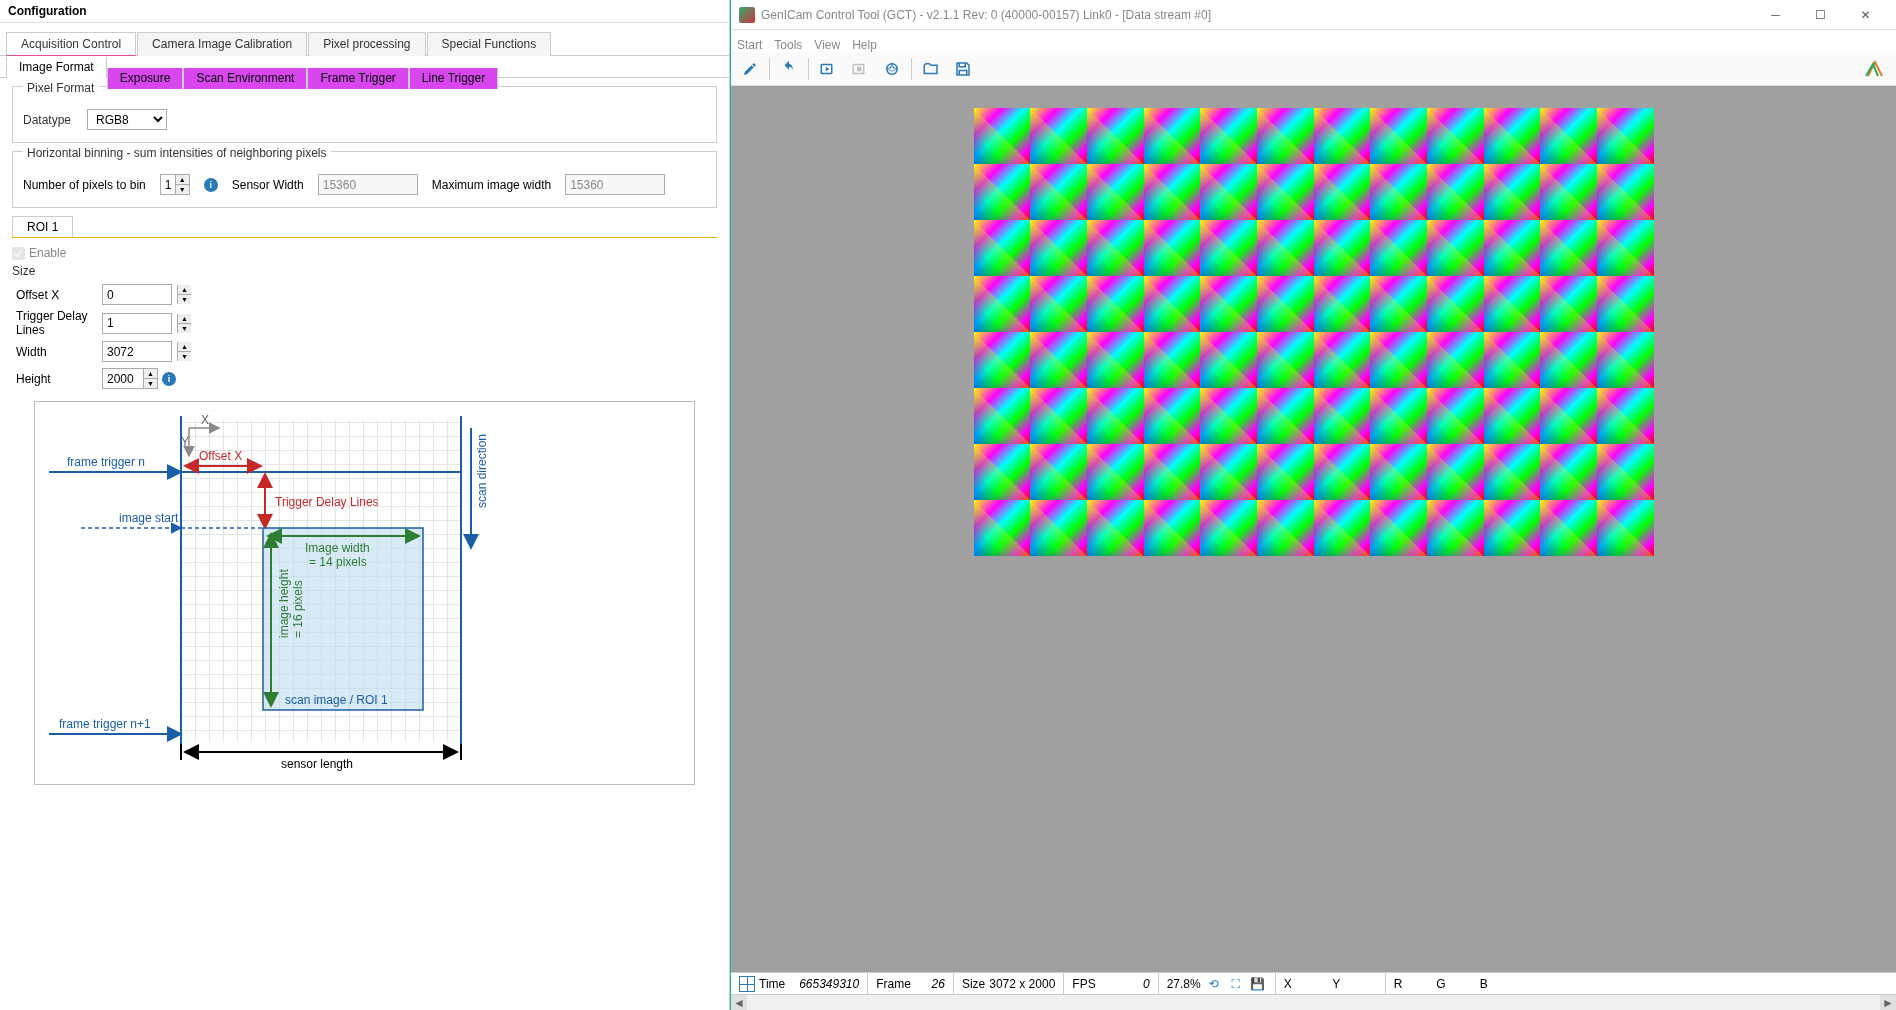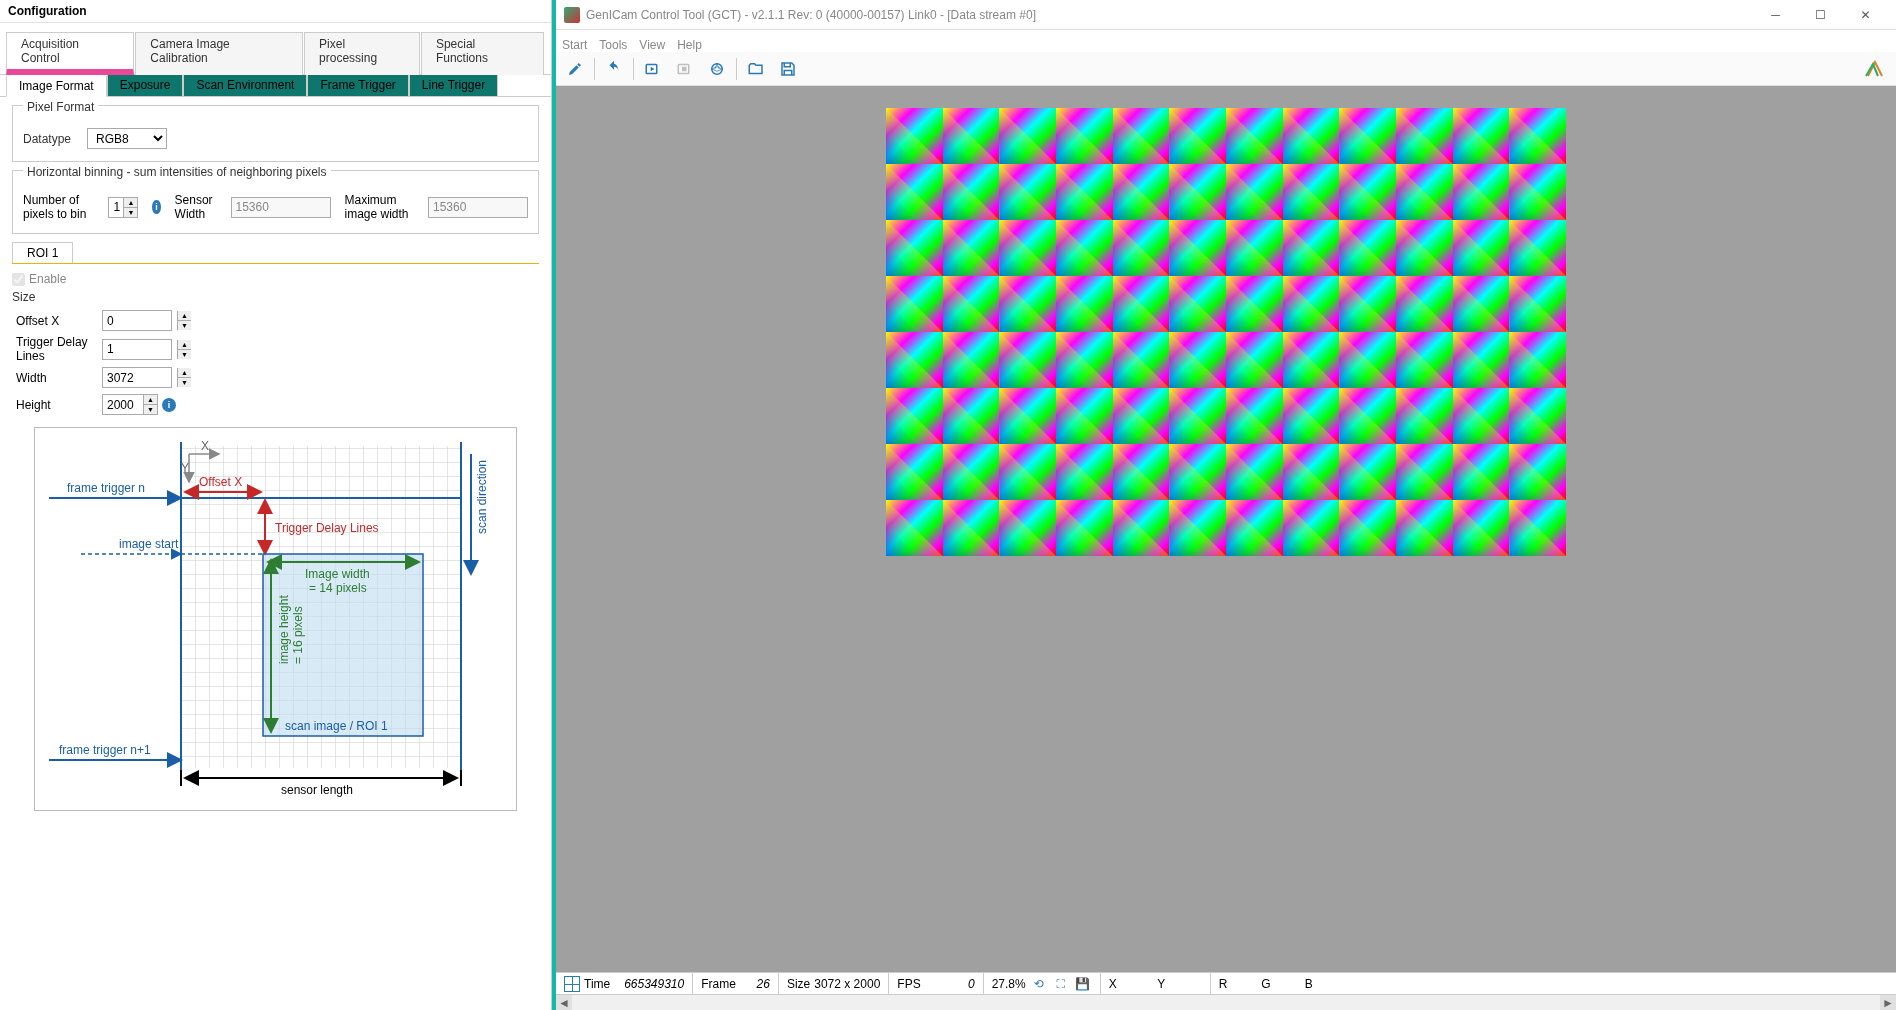--- a/index.html
+++ b/index.html
@@ -1,26 +1,26 @@
 <!DOCTYPE html>
 <html><head>
 <meta charset="utf-8">
 <style>
 * { margin: 0; padding: 0; box-sizing: border-box; font-family: "Segoe UI", Tahoma, sans-serif; font-size: 12px; }
 body { display: flex; width: 1896px; height: 1010px; background: #f0f0f0; overflow: hidden; }
 
 
-.left-panel { width: 552px; background: #fff; border-right: 1px solid #ccc; display: flex; flex-direction: column; }
+.left-panel { width: 730px; background: #fff; border-right: 1px solid #ccc; display: flex; flex-direction: column; }
 .config-title { padding: 4px 8px; font-weight: bold; background: #fff; border-bottom: 1px solid #e0e0e0; }
 
 .tabs-row { display: flex; border-bottom: 1px solid #ccc; padding: 2px 6px 0; margin-top: 6px; }
 .tab { padding: 4px 14px; border: 1px solid #ccc; border-bottom: none; background: #f5f5f5; margin-right: 1px; cursor: pointer; color: #333; position: relative; top: 1px; }
-.tab.active { background: #fff; border-bottom: 6px solid #ec4899; }
+.tab.active { background: #fff; border-bottom: 1px solid #ec4899; }
 .subtabs-row { display: flex; border-bottom: 1px solid #ccc; padding: 0 6px; }
-.subtab { padding: 3px 12px; border: 1px solid #ccc; border-top: none; border-bottom: none; background: #0f766e; cursor: pointer; position: relative; top: 0; }
+.subtab { padding: 3px 12px; border: 1px solid #ccc; border-top: none; border-bottom: none; background: #d946ef; cursor: pointer; position: relative; top: 12px; }
 .subtab.active { background: #fff; border-bottom: 1px solid #fff; position: relative; top: 1px; }
 
 .content { padding: 8px 12px; }
 .fieldset { border: 1px solid #ccc; padding: 6px 10px 10px; margin-bottom: 8px; }
 .fieldset-title { position: relative; top: -12px; background: #fff; display: inline-block; padding: 0 4px; color: #333; }
 .fieldset-body { margin-top: -8px; }
 .row { display: flex; align-items: center; gap: 14px; margin: 2px 0; }
 .lbl { min-width: 50px; color: #333; }
 select, input[type=text], input.number-input { height: 21px; border: 1px solid #aaa; background: #fff; padding: 1px 4px; }
 select { width: 80px; }
@@ -40,21 +40,21 @@
 .checkbox-row label { color: #888; }
 
 .size-label { color: #333; margin: 4px 0 6px; }
 .size-grid { display: grid; grid-template-columns: 80px 90px; gap: 4px 6px; align-items: center; margin-left: 4px; }
 .size-grid .spinner-wrap input { width: 70px; }
 
 .diagram-box { border: 1px solid #bbb; margin: 10px 22px 0; padding: 6px; }
 .diagram-svg { display: block; }
 
 
-.right-panel { flex: 1; background: #fff; display: flex; flex-direction: column; border-left: 4px solid #14b8a6; }
+.right-panel { flex: 1; background: #fff; display: flex; flex-direction: column; border-left: 1px solid #14b8a6; }
 .titlebar { height: 30px; background: #fff; display: flex; align-items: center; padding: 0 8px; border-bottom: 1px solid #e0e0e0; }
 .titlebar-icon { width: 16px; height: 16px; margin-right: 6px; background: linear-gradient(135deg,#3a7,#c33); border-radius: 2px; }
 .title-text { color: #888; font-size: 12px; }
 .titlebar-spacer { flex: 1; }
 .win-btn { width: 45px; height: 28px; display: flex; align-items: center; justify-content: center; color: #555; cursor: pointer; }
 
 .menubar { height: 22px; display: flex; align-items: flex-end; padding: 0 6px; gap: 12px; color: #888; }
 .menubar span { cursor: pointer; }
 
 .toolbar { height: 34px; display: flex; align-items: center; padding: 0 4px; gap: 2px; border-bottom: 1px solid #ddd; background: #fafafa; }

